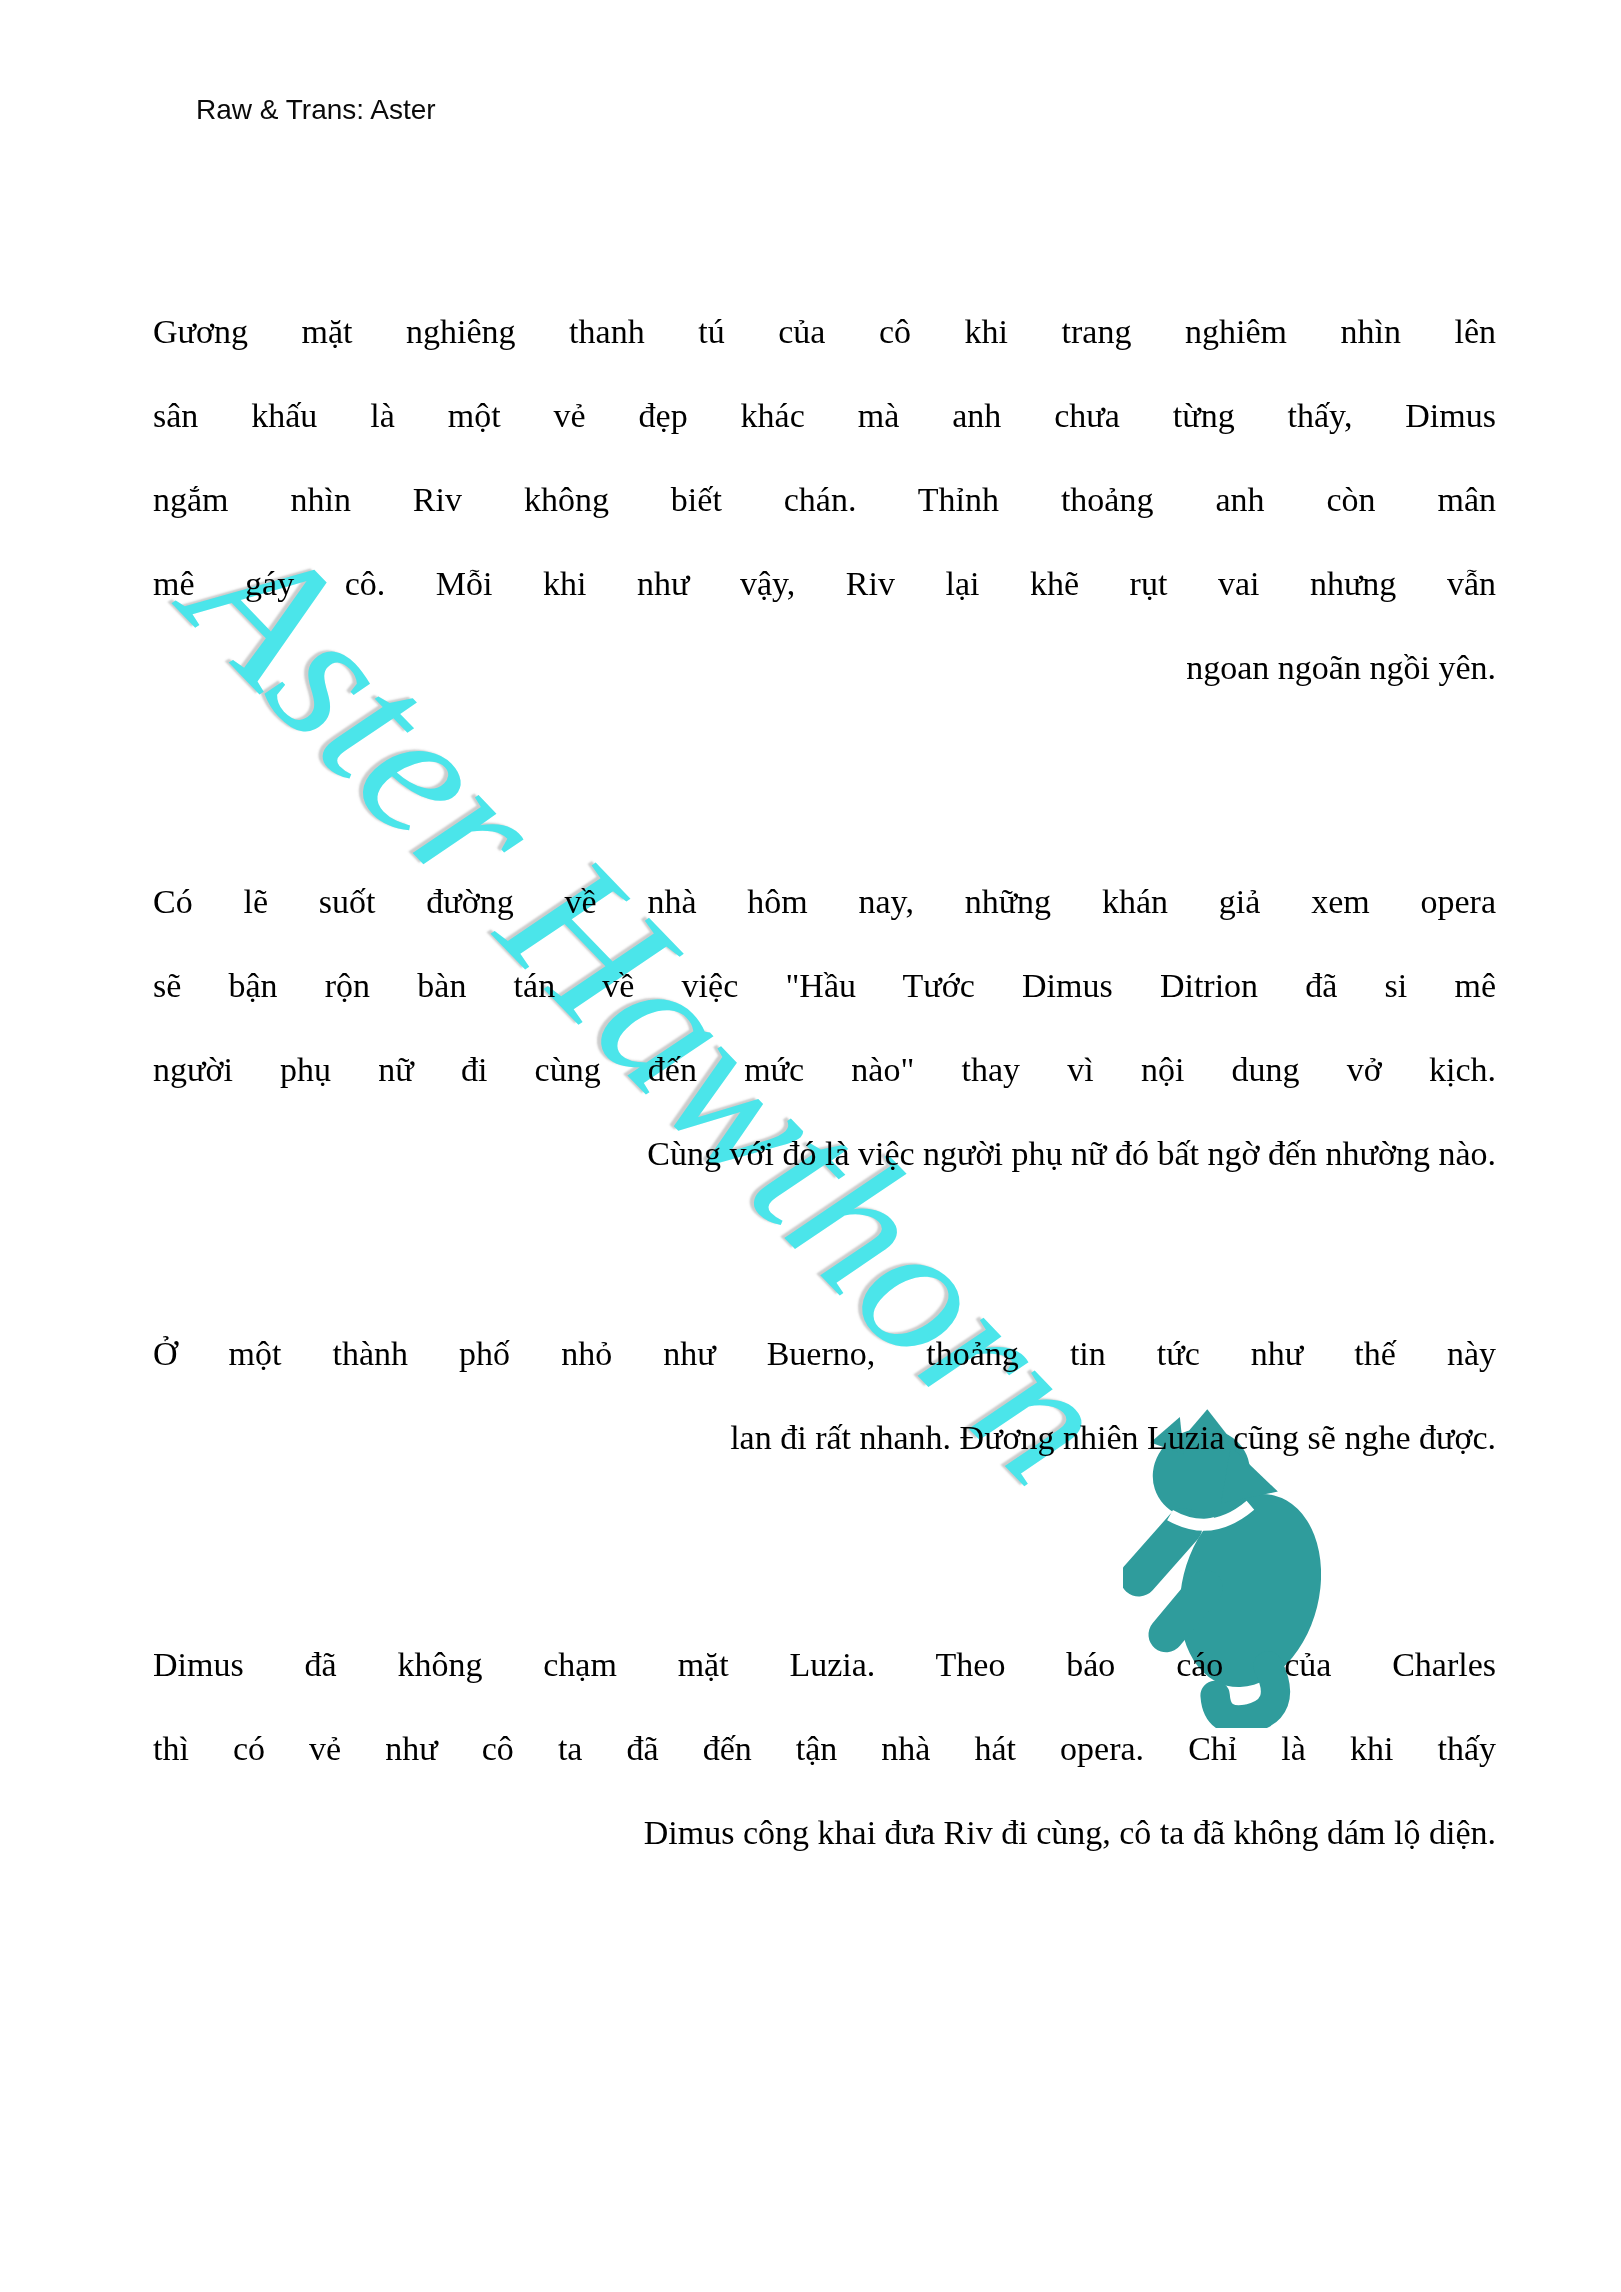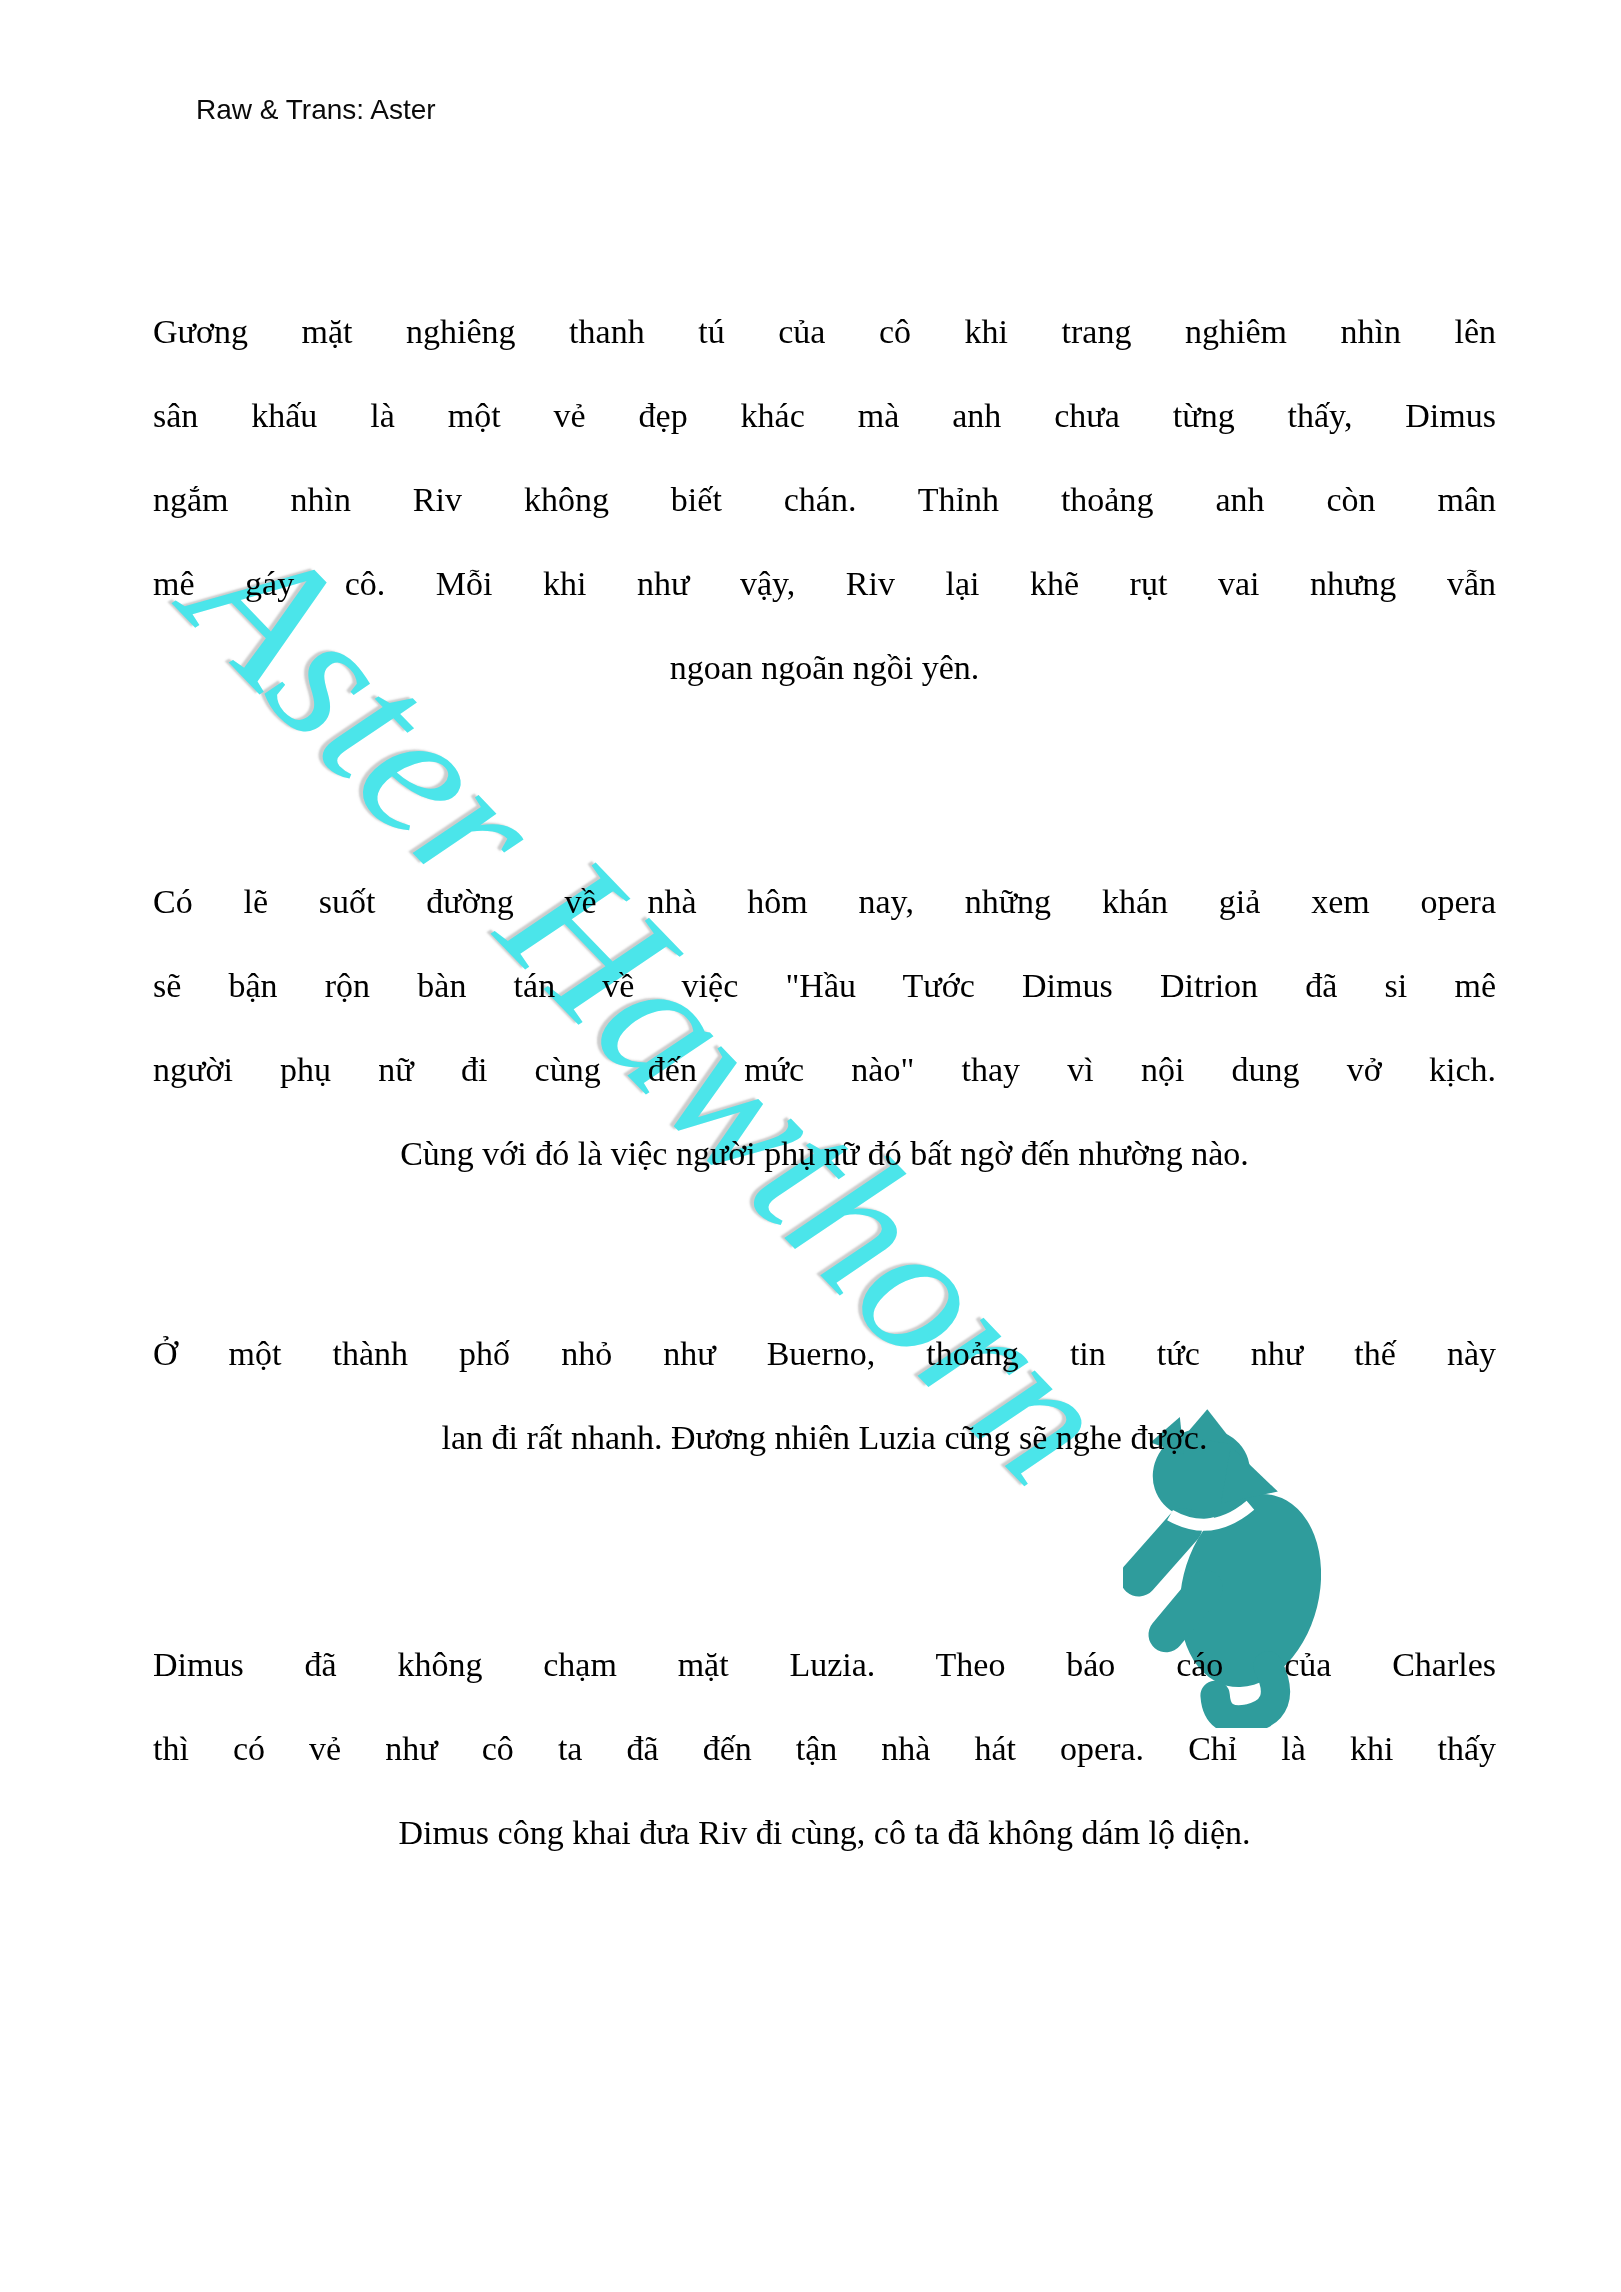--- a/index.html
+++ b/index.html
@@ -46,21 +46,21 @@
   .para{margin:0;padding:0;}
   .para.gap-a{margin-bottom:150px;}
   .para.gap-b{margin-bottom:116px;}
   .para.gap-c{margin-bottom:143px;}
   .line{
     text-align:justify;
     text-align-last:justify;
     white-space:normal;
   }
   .line.last{
-    text-align:center;
+    text-align:right;
     text-align-last:auto;
     white-space:nowrap;
   }
   
   .logo{
     position:absolute;left:21.6px;top:2203px;
     z-index:2;
   }
 </style>
 </head>

